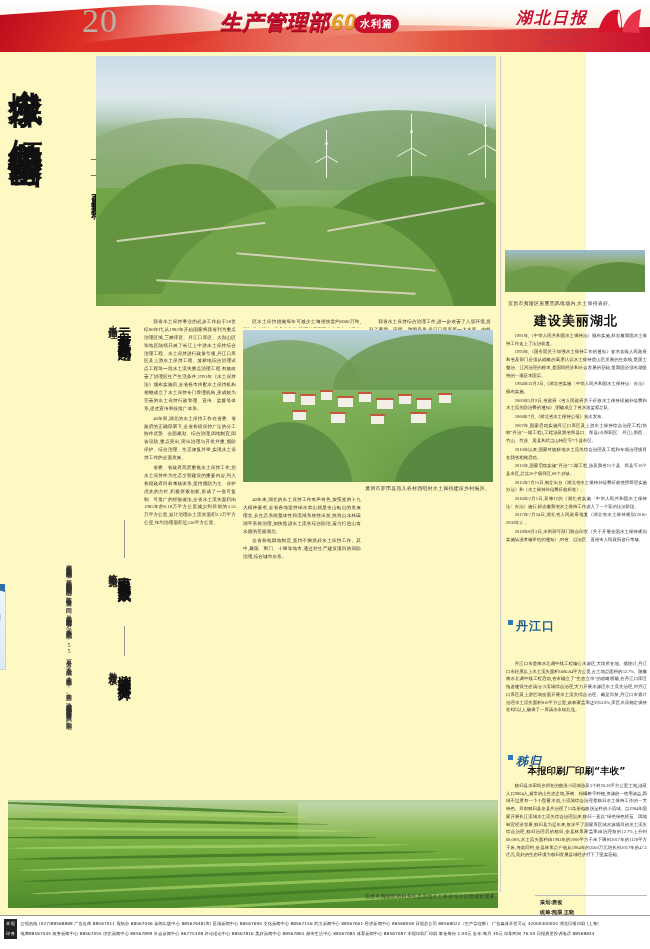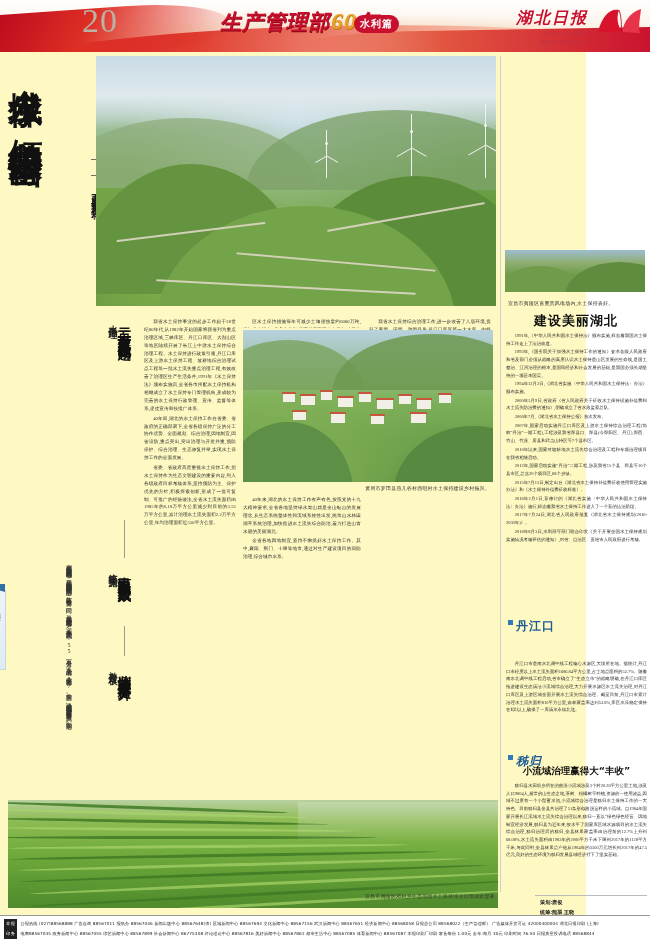--- a/index.html
+++ b/index.html
@@ -444,21 +444,21 @@
   </div>
 
   <div class="spot-square" style="left:508px;top:620px;"></div>
   <div class="spot-label" style="left:516px;top:618px;">丹江口</div>
   <div class="sb-body" style="left:506px;top:660px;height:84px;overflow:hidden;">
     <p>丹江口市是南水北调中线工程核心水源区,大坝所在地。据统计,丹江口市轻度以上水土流失面积1686.84平方公里,占土地总面积的52.7%。随着南水北调中线工程启动,省市确立了“生态立市”的战略明确,在丹江口库区推进建设生态清洁小流域综合治理,大力开展水源区水土流失治理,对丹江口库区及上游区域全面开展水土流失综合治理。截至目前,丹江口市累计治理水土流失面积810平方公里,森林覆盖率达到53.8%,库区水质稳定保持在Ⅱ类以上,确保了一库清水永续北送。</p>
   </div>
 
   <div class="spot-square" style="left:508px;top:755px;"></div>
   <div class="spot-label" style="left:516px;top:753px;font-style:italic;">秭归</div>
-  <div class="spot-title" style="left:506px;top:765px;">小流域治理赢得大“丰收”</div>
+  <div class="spot-title" style="left:506px;top:765px;">本报印刷厂印刷“丰收”</div>
   <div class="sb-body" style="left:506px;top:782px;height:108px;overflow:hidden;">
     <p>秭归县水田坝乡所在的曲溪小流域涉及3个村20.26平方公里土地,涉及人口9804人,超常的山生态之地,茶树、柑橘树等种植,资源的一使用效益,因域不过度有一个小型蓄水池,小流域综合治理是秭归水土保持工作的一大特色。目前秭归县全县共治理了51条形似曲溪这样的小流域。自1984年国家开展长江流域水土流失综合治理以来,秭归一直以“绿色绿色经营、因地制宜经济发展,秭归县为近年来,按水平了国家库区域水源项目的水土流失综合治理,秭归治理后的秭归,全县林果覆盖率由治理前的12.7%上升到68.08%,水土流失面积由1983年的2000平方千米下降到2017年的1128平方千米,与此同时,全县林果总产值从1984年的3560万元增长到2017年的47.5亿元,良好的生态环境为秭归发展县域经济打下了坚实基础。</p>
   </div>
 
   <div class="credits-rule"></div>
   <div class="credits">
     <div>策划:唐俊</div>
     <div>统筹:熊渠 王晓</div>
     <div>撰文:吴彦颖 孟梦</div>
   </div>

